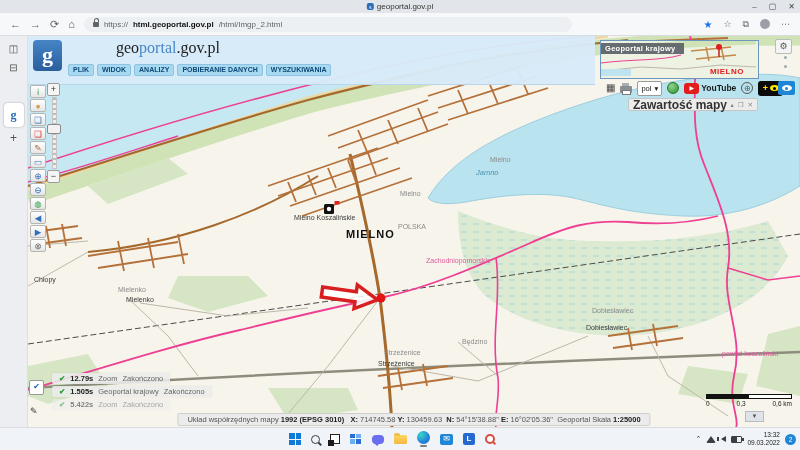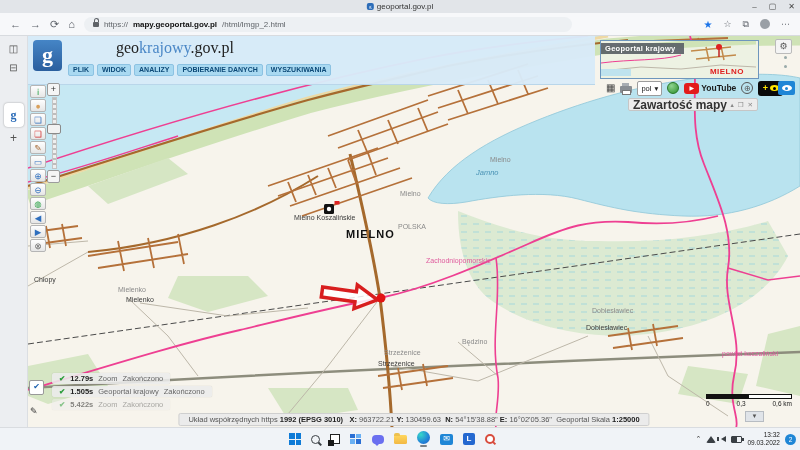--- a/index.html
+++ b/index.html
@@ -201,21 +201,21 @@
 </div>
 
 <div class="toolbar">
   <span class="navico">←</span>
   <span class="navico">→</span>
   <span class="navico">⟳</span>
   <span class="navico">⌂</span>
   <div class="addr">
     <span class="lock"></span>
     <span>https://</span>
-      <span class="domain">mapy.geoportal.gov.pl</span>
+      <span class="domain">html.geoportal.gov.pl</span>
       <span>/html/Imgp_2.html</span>
   </div>
   <div class="tb-actions">
     <span class="star">★</span>
     <span class="acticon">☆</span>
     <span class="acticon">⧉</span>
     <span class="avatar"></span>
     <span class="acticon">⋯</span>
   </div>
 </div>
@@ -328,21 +328,21 @@
       <span class="maplabel lbl-gray" style="left: 356px; top: 313px;">Strzeżenice</span>
       <span class="maplabel lbl-small" style="left: 350px; top: 324px;">Strzeżenice</span>
       <span class="maplabel lbl-gray" style="left: 434px; top: 302px;">Będzino</span>
       <span class="maplabel lbl-gray" style="left: 564px; top: 271px;">Dobiesławiec</span>
       <span class="maplabel lbl-small" style="left: 558px; top: 288px;">Dobiesławiec</span>
       <span class="maplabel lbl-pink" style="left: 694px; top: 314px;">powiat koszaliński</span>
     </div>
 
   <div class="gheader">
     <div class="glogo">g</div>
-    <div class="gtitle"><span>geo</span><span class="p">krajowy</span><span>.gov.pl</span></div>
+    <div class="gtitle"><span>geo</span><span class="p">portal</span><span>.gov.pl</span></div>
     <div class="gmenu">
         <span class="mbtn">PLIK</span>
         <span class="mbtn">WIDOK</span>
         <span class="mbtn">ANALIZY</span>
         <span class="mbtn">POBIERANIE DANYCH</span>
         <span class="mbtn">WYSZUKIWANIA</span>
       </div>
   </div>
 
   <div class="mtoolbar">
@@ -447,23 +447,23 @@
     <div class="sbbar"></div>
     <div class="sbticks">
       <span>0</span>
       <span>0,3</span>
       <span>0,6 km</span>
     </div>
   </div>
   <div class="collapse">▼</div>
 
   <div class="coordbar">
-    <span>Układ współrzędnych https</span>
+    <span>Układ współrzędnych mapy</span>
     <b>1992 (EPSG 3010)</b>&nbsp;&nbsp;
-    <b>X:</b> <span>963722.21</span>
+    <b>X:</b> <span>714745.58</span>
     <b>Y:</b> <span>130459.63</span>&nbsp;
     <b>N:</b> <span>54°15'38.88"</span>
     <b>E:</b> <span>16°02'05.36"</span>&nbsp;
     <span>Geoportal Skala</span> <b>1:25000</b>
   </div>
 </div>
 
 <div class="taskbar">
   <div class="tb-center">
     <span class="tbslot">

